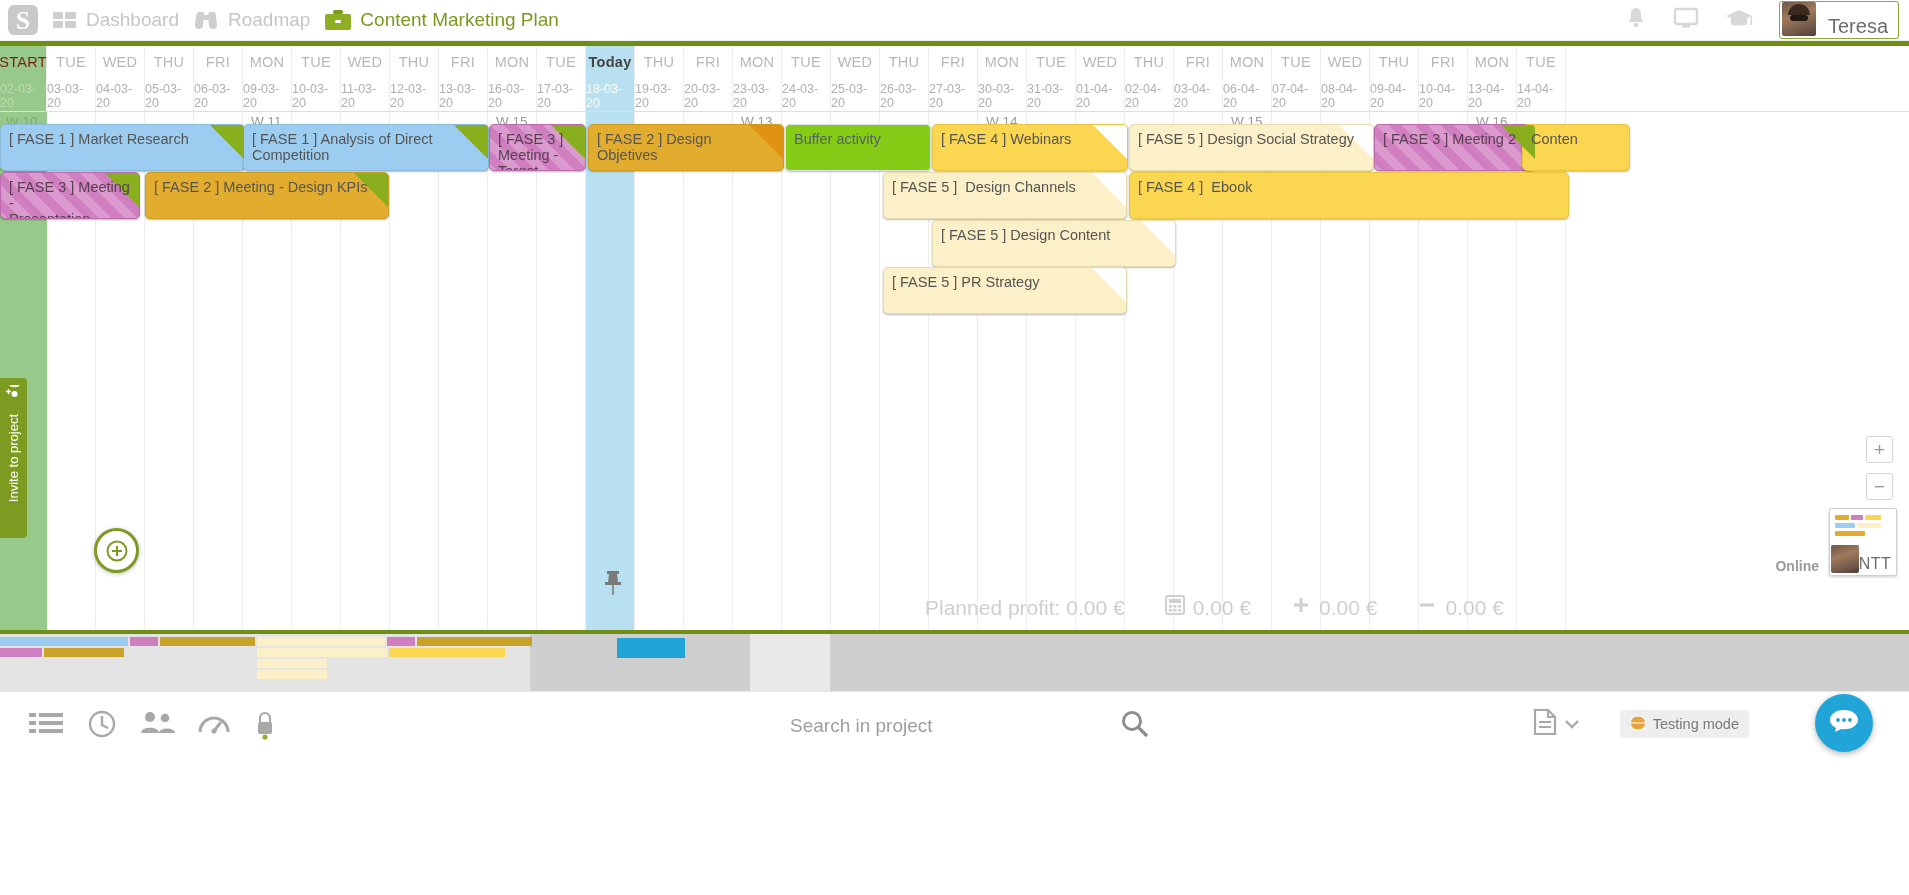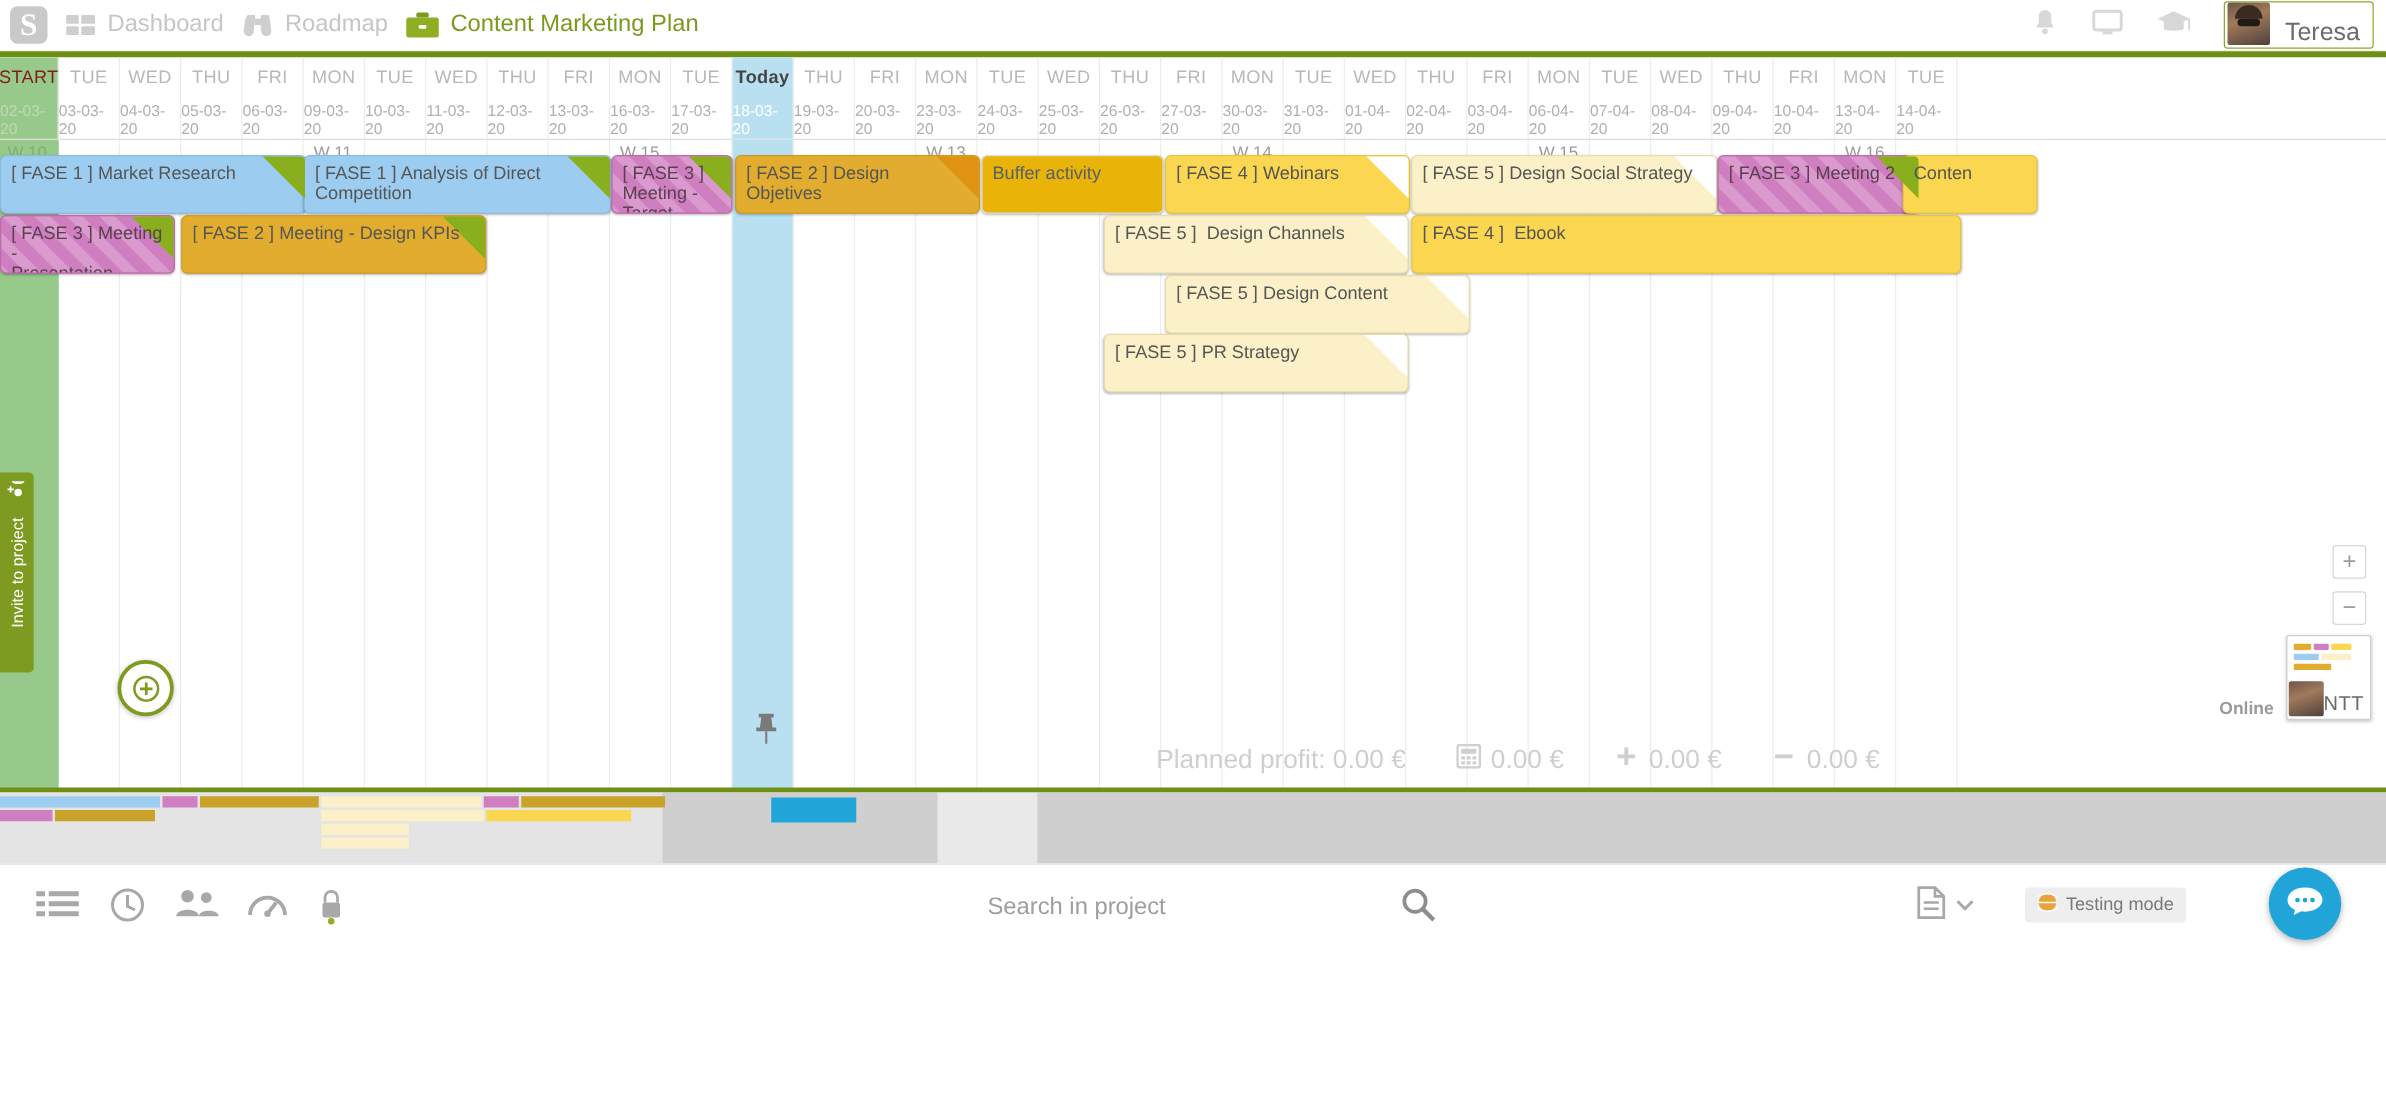--- a/index.html
+++ b/index.html
@@ -101,21 +101,21 @@
     padding: 6px 8px; line-height: 16px; white-space: pre-wrap;
   }
   .corner {
     position: absolute; right: 0; top: 0; z-index: 2;
     width: 0; height: 0; border-style: solid;
   }
   .bar.blue  { background: #9ccdf0; border: 1px solid #8bbcdd; }
   .bar.gold  { background: #e2ad2e; border: 1px solid #cf9b1c; }
   .bar.yellow{ background: #fbd751; border: 1px solid #e9c53f; }
   .bar.cream { background: #fbf0c7; border: 1px solid #e6dcb0; }
-  .bar.grey  { background: #eab308; border: 1px solid #d8dfe2; }
+  .bar.grey  { background: #84cc16; border: 1px solid #d8dfe2; }
   .bar.magenta {
     background: #cf7ec0; border: 1px solid #bd6bae;
     background-image:
       linear-gradient(45deg, rgba(255,255,255,.22) 25%, transparent 25%, transparent 50%, rgba(255,255,255,.22) 50%, rgba(255,255,255,.22) 75%, transparent 75%);
     background-size: 26px 26px;
   }
   .bar.magenta .lbl { color: #5a4050; }
   .bar.grey .lbl { color: #56606a; }
 
   

